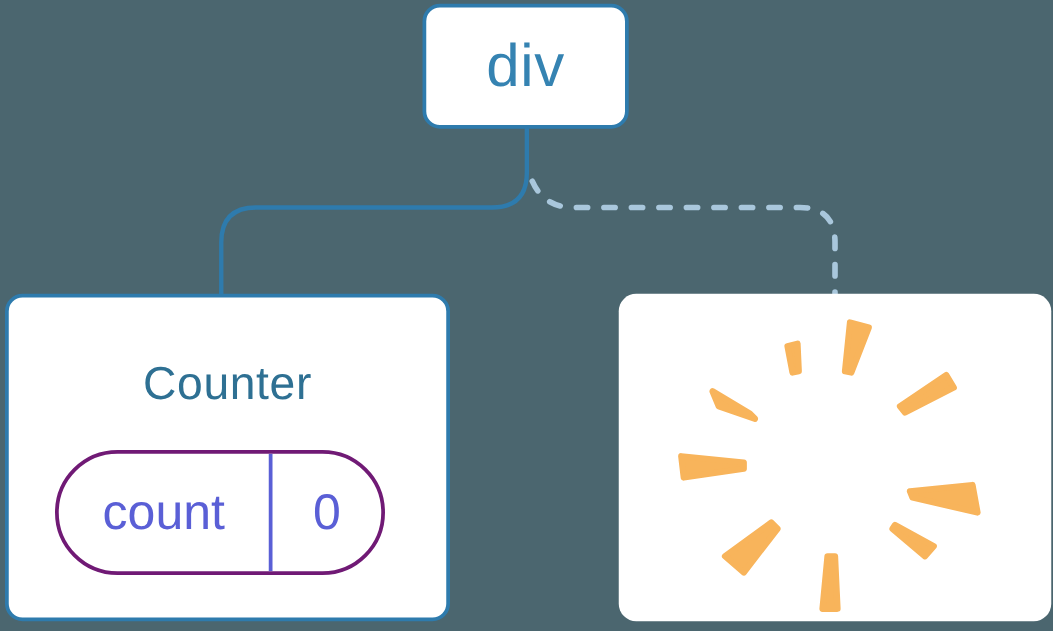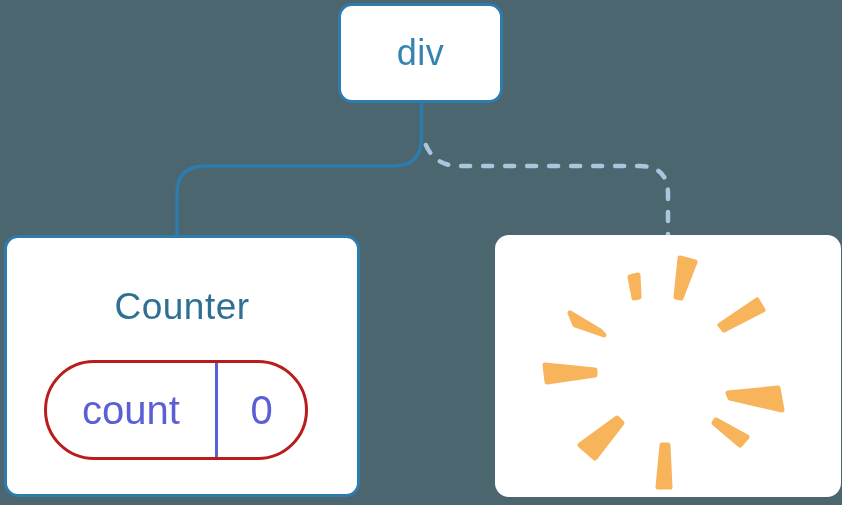--- a/index.html
+++ b/index.html
@@ -26,21 +26,21 @@
     width: 165px; height: 100px;
     background: #ffffff;
     border: 3px solid #2e7bad;
     border-radius: 14px;
     box-sizing: border-box;
     display: flex;
     align-items: center;
     justify-content: center;
   }
   .node-root-label {
-    font-size: 36px;
+    font-size: 48px;
     font-weight: 500;
     color: #3583b2;
     letter-spacing: 0.5px;
   }
   .card {
     position: absolute;
     top: 235px;
     height: 262px;
     background: #ffffff;
     border-radius: 14px;
@@ -62,21 +62,21 @@
     text-align: center;
     font-size: 37px;
     font-weight: 500;
     color: #2e7093;
     letter-spacing: 0.5px;
   }
   .state-pill {
     position: absolute;
     left: 37px; top: 122px;
     width: 264px; height: 100px;
-    border: 3px solid #b91c1c;
+    border: 3px solid #701a75;
     border-radius: 50px;
     box-sizing: border-box;
     display: flex;
     overflow: hidden;
   }
   .state-cell {
     display: flex;
     align-items: center;
     justify-content: center;
     color: #5a5fd6;

